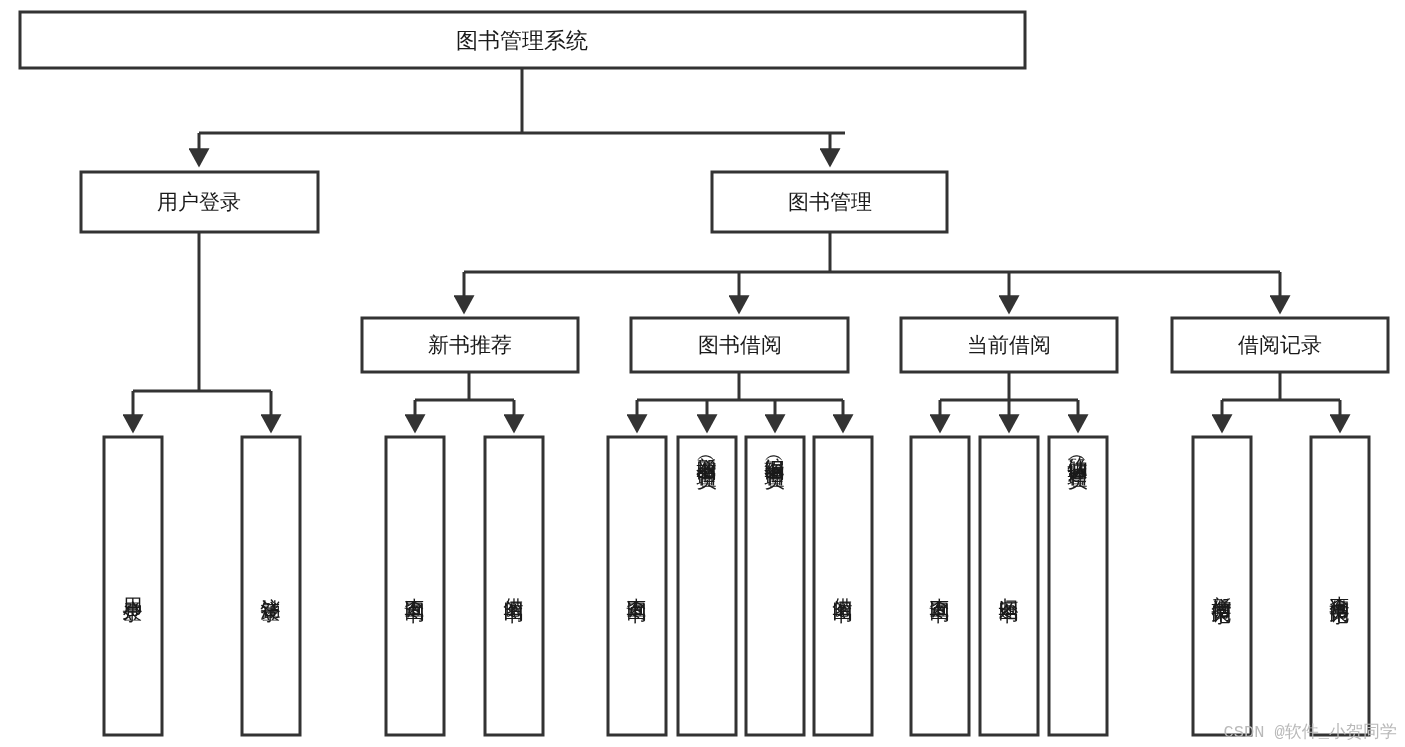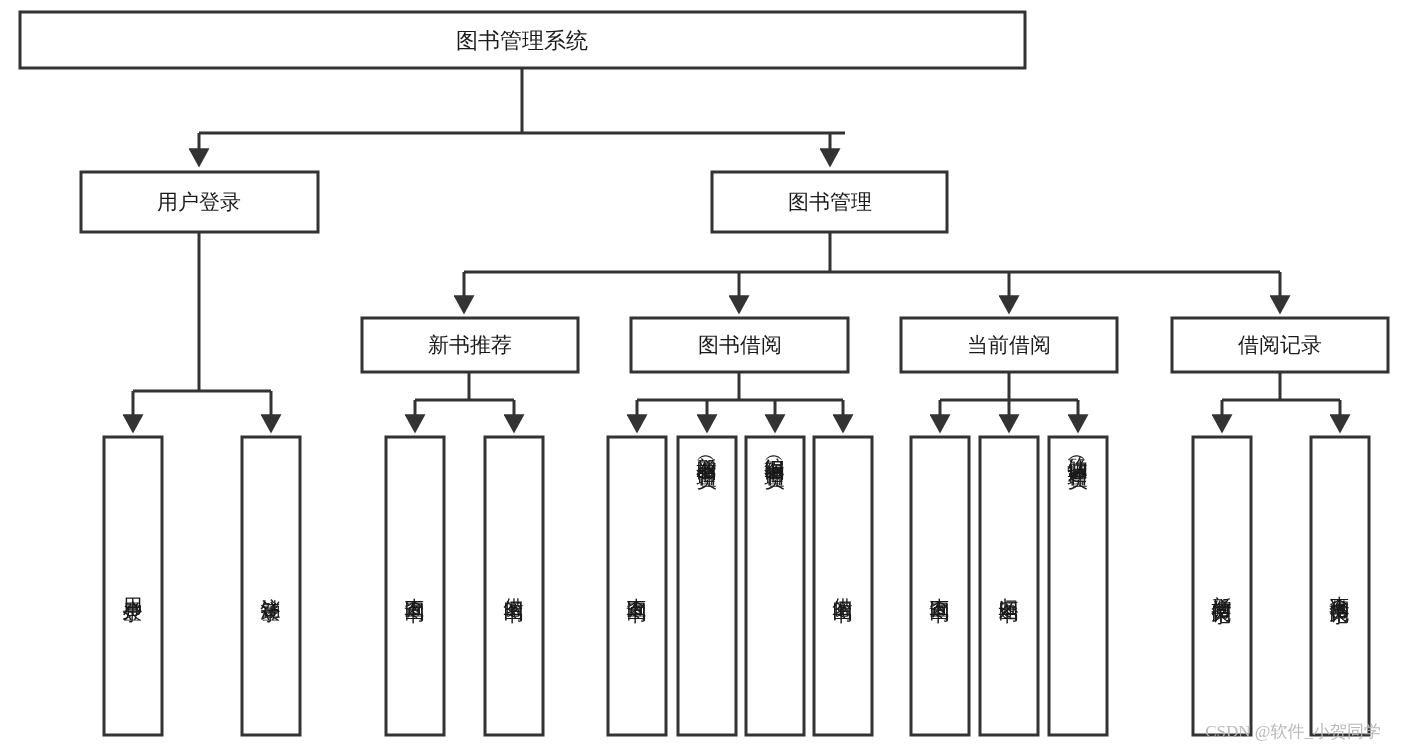--- a/index.html
+++ b/index.html
@@ -70,23 +70,23 @@
     justify-content: center;
     pointer-events: none;
   }
   .leaf-label-wrap.align-top {
     align-items: flex-start;
     padding-top: 4px;
     box-sizing: border-box;
   }
   #watermark {
     position: absolute;
-    right: 24px;
+    right: 8px;
     bottom: 4px;
-    font-family: Liberation Serif, serif;
+    font-family: Liberation Mono, monospace;
     font-size: 17px;
     color: #b9b9b9;
     white-space: nowrap;
     user-select: none;
   }
 </style>
 </head>
 <body>
 
 <div id="diagram-root">

